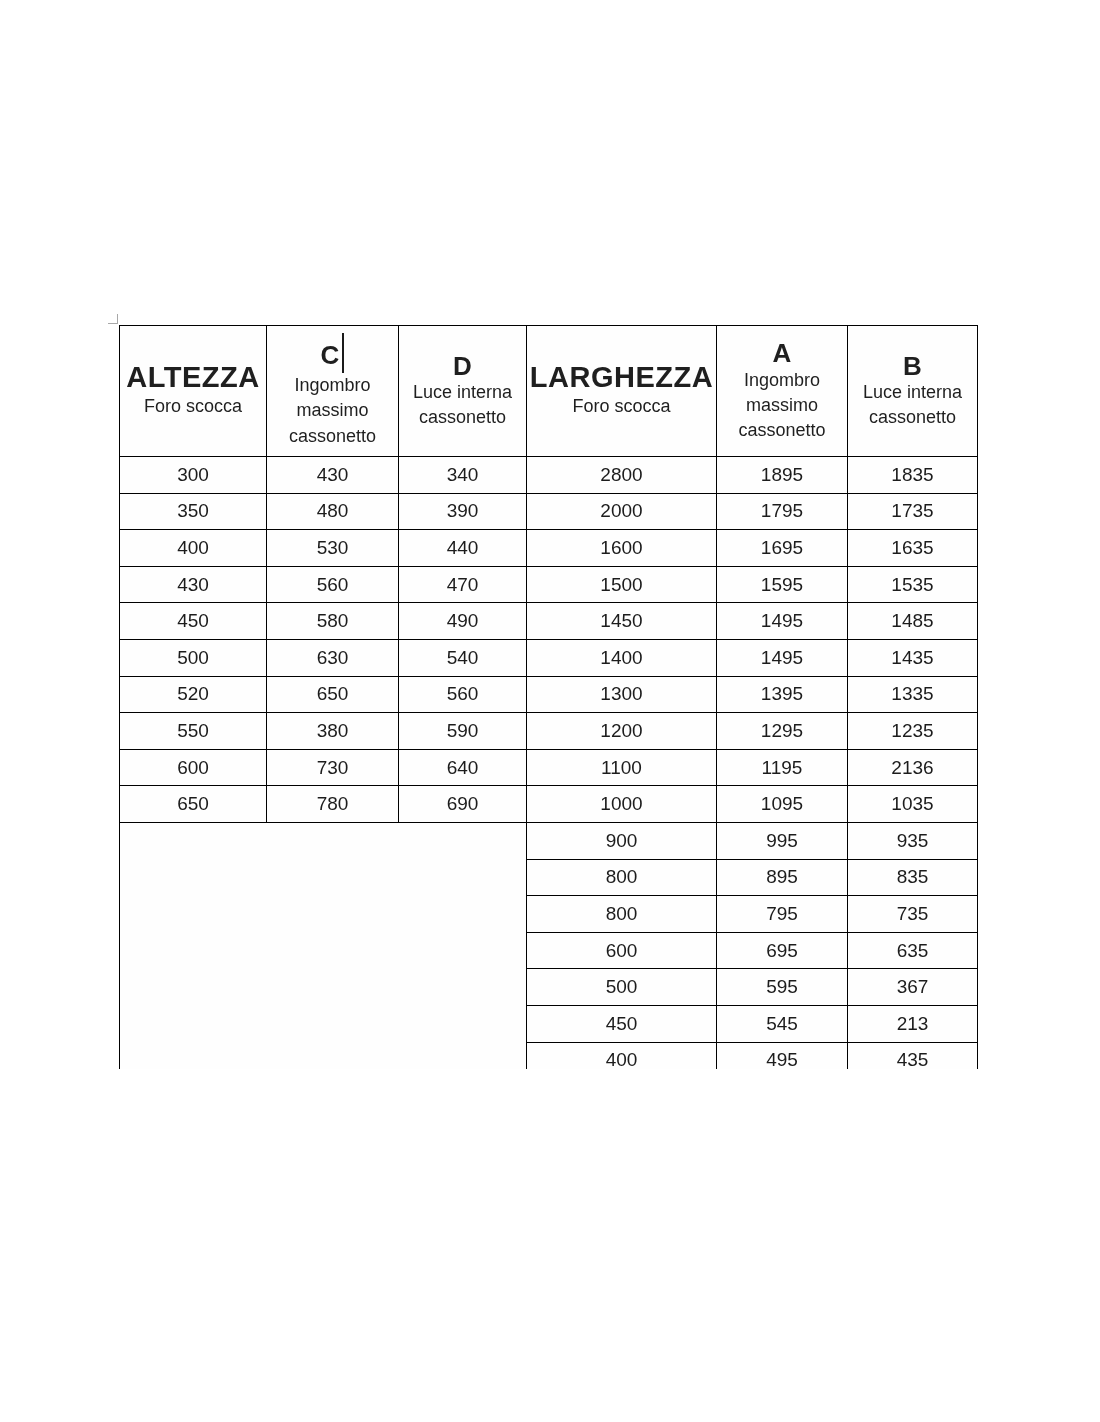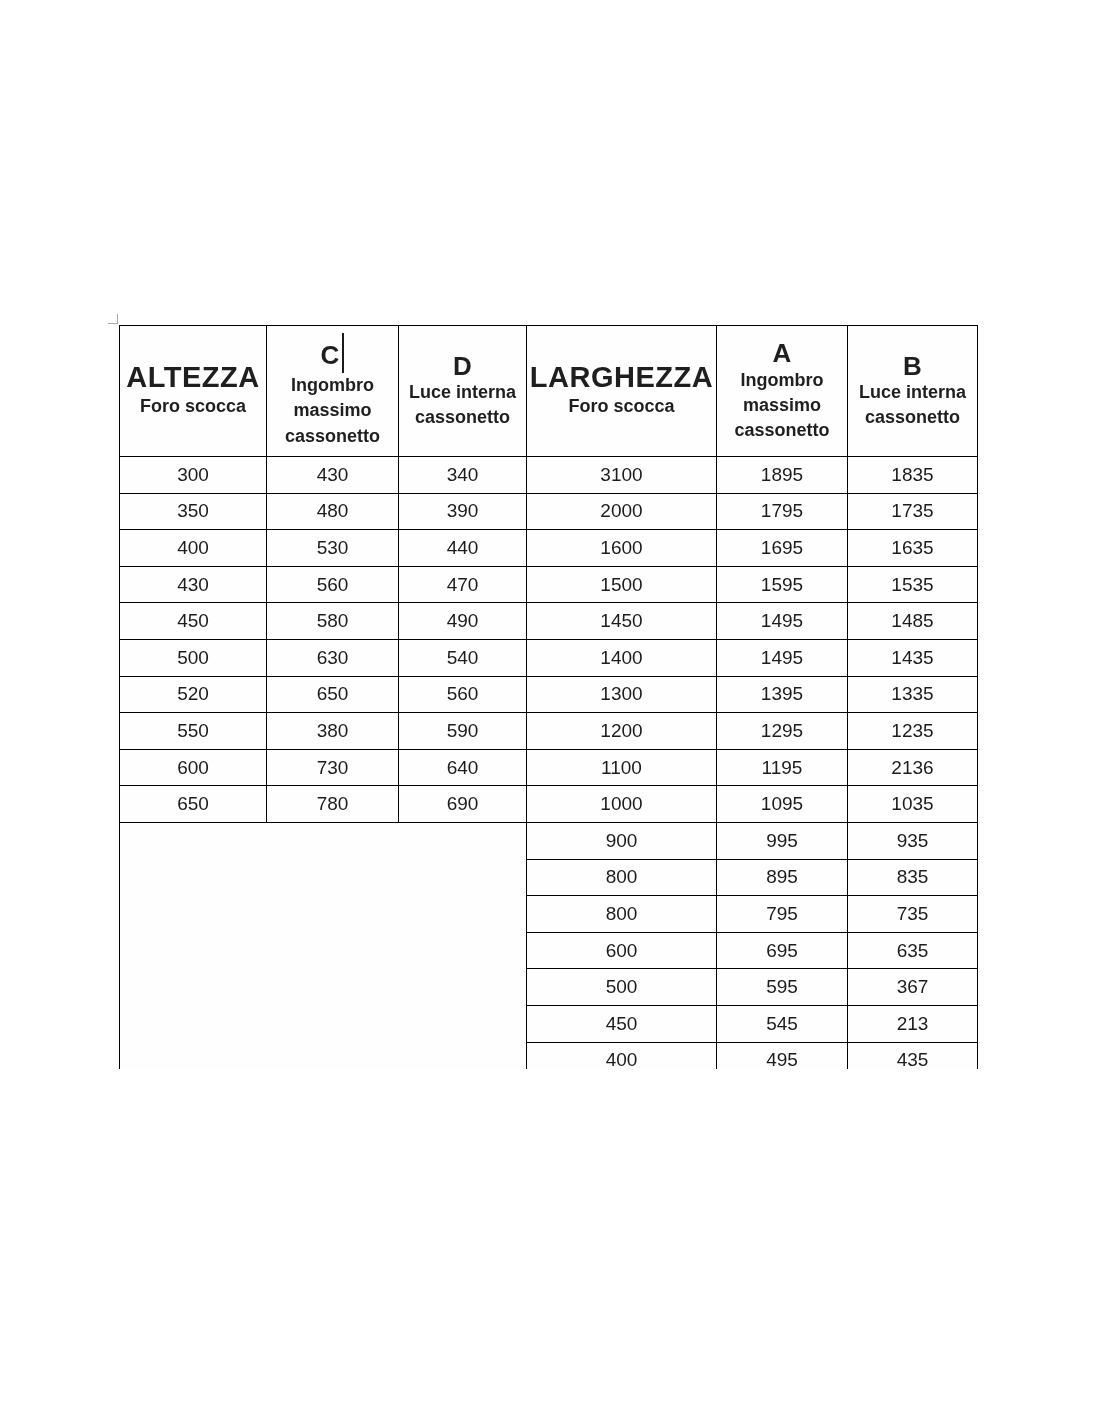--- a/index.html
+++ b/index.html
@@ -40,21 +40,21 @@
     line-height: 1.1;
     white-space: nowrap;
   }
   .h-title.big {
     font-size: 29px;
     letter-spacing: 0.5px;
   }
   .h-sub {
     font-size: 18px;
     line-height: 1.4;
-    font-weight: bold;
+    font-weight: normal;
     padding: 0 4px;
   }
   .caret {
     display: inline-block;
     width: 2px;
     height: 40px;
     background: #1a1a1a;
     margin-left: 3px;
     vertical-align: -9px;
   }
@@ -127,21 +127,21 @@
           <div class="h-title">B</div>
           <div class="h-sub">Luce interna cassonetto</div>
         </th>
       </tr>
     </thead>
     <tbody id="table-body">
         <tr>
           <td>300</td>
           <td>430</td>
           <td>340</td>
-          <td>3100</td>
+          <td>2800</td>
           <td>1895</td>
           <td>1835</td>
         </tr>
         <tr>
           <td>350</td>
           <td>480</td>
           <td>390</td>
           <td>2000</td>
           <td>1795</td>
           <td>1735</td>

